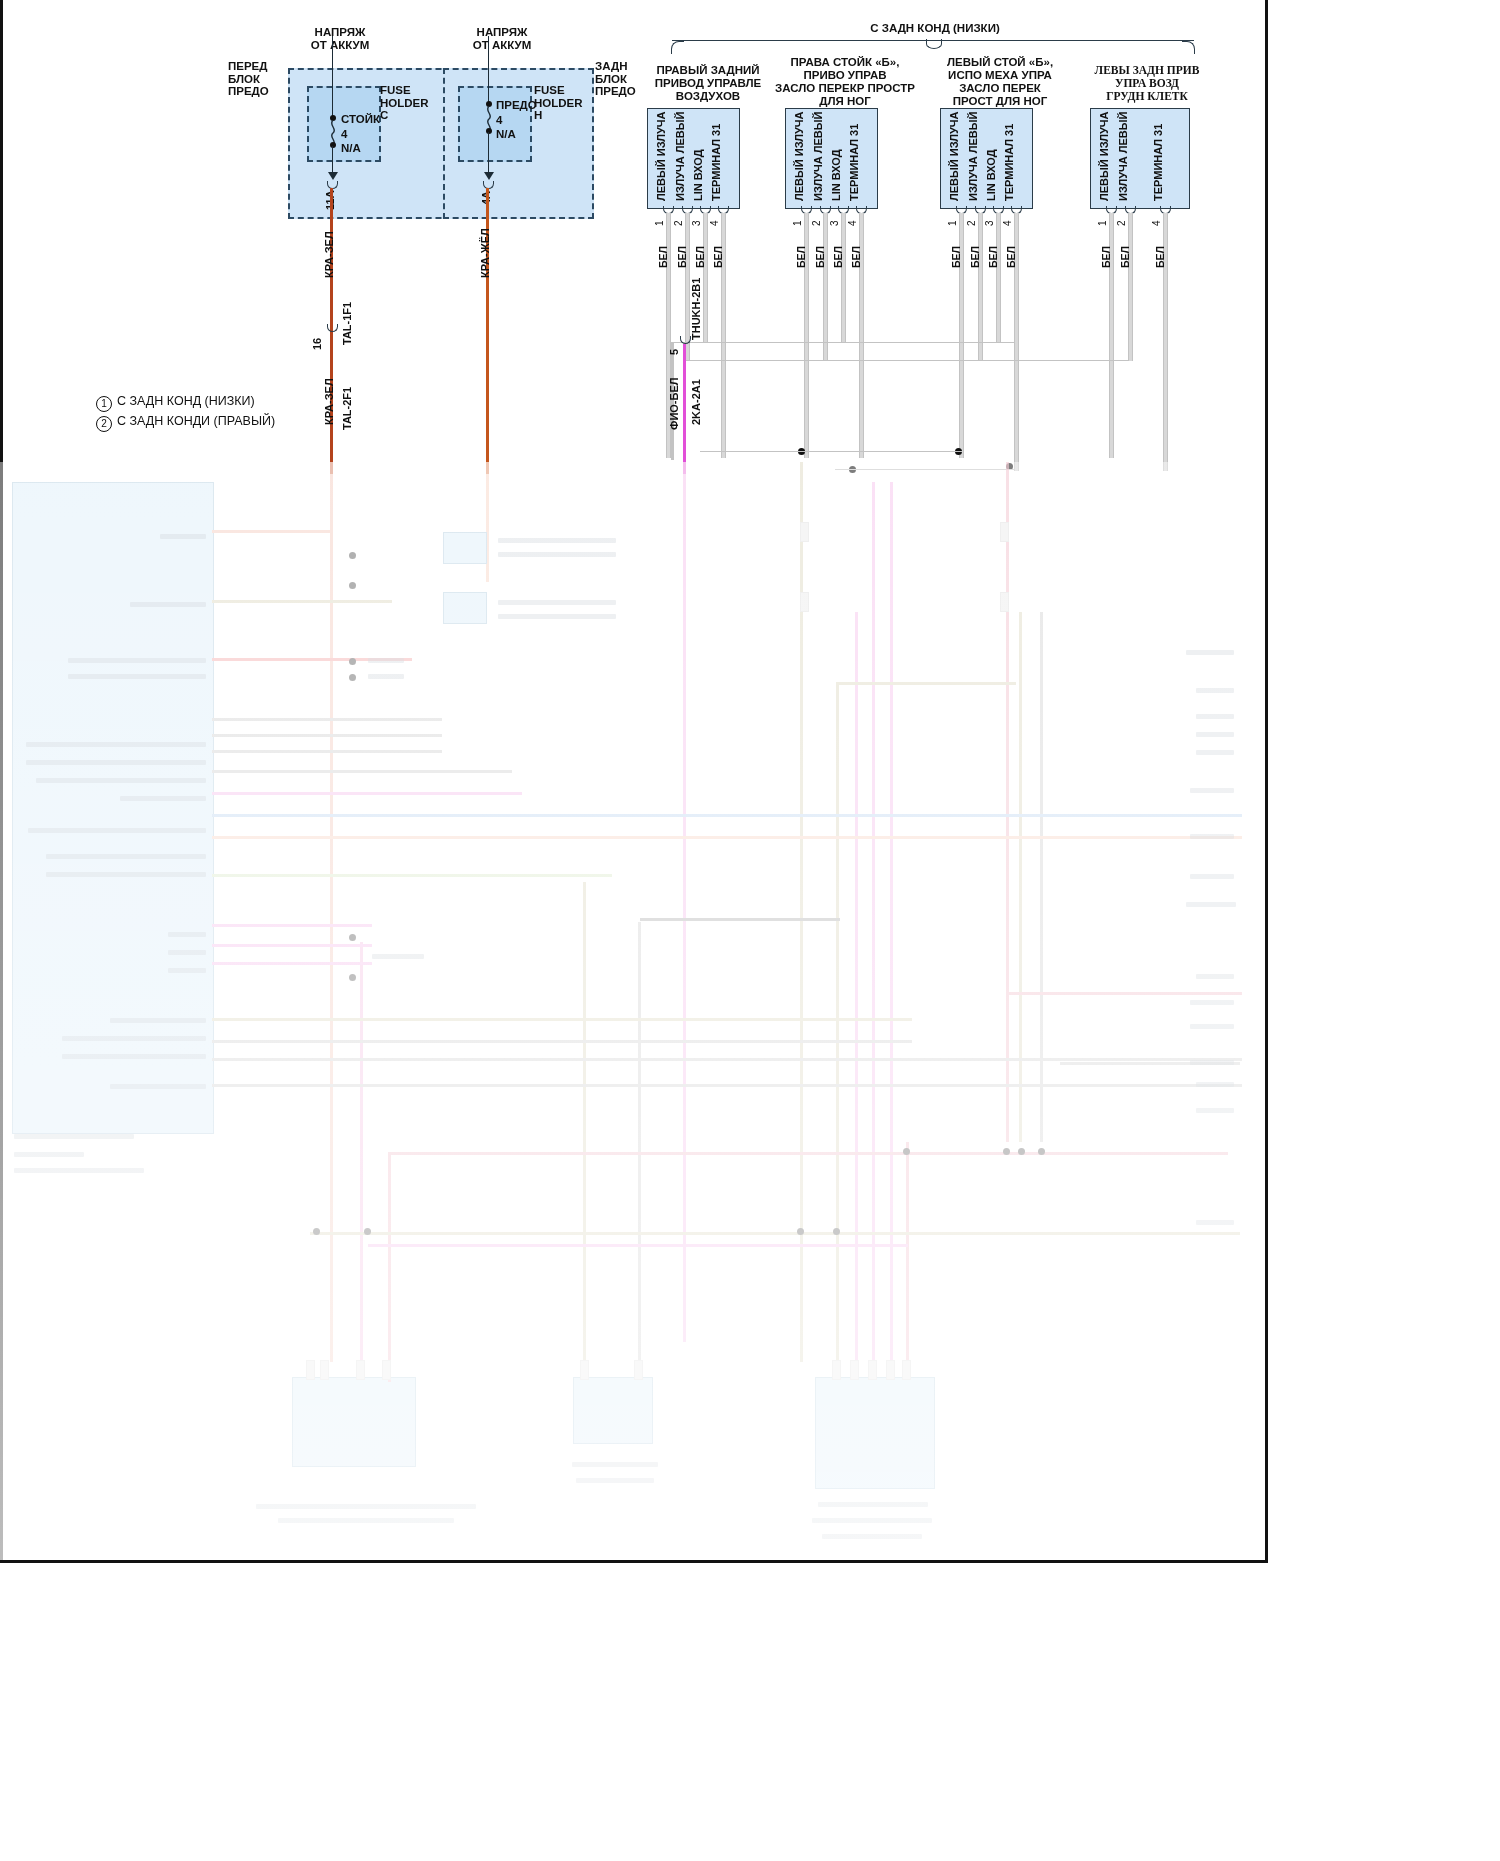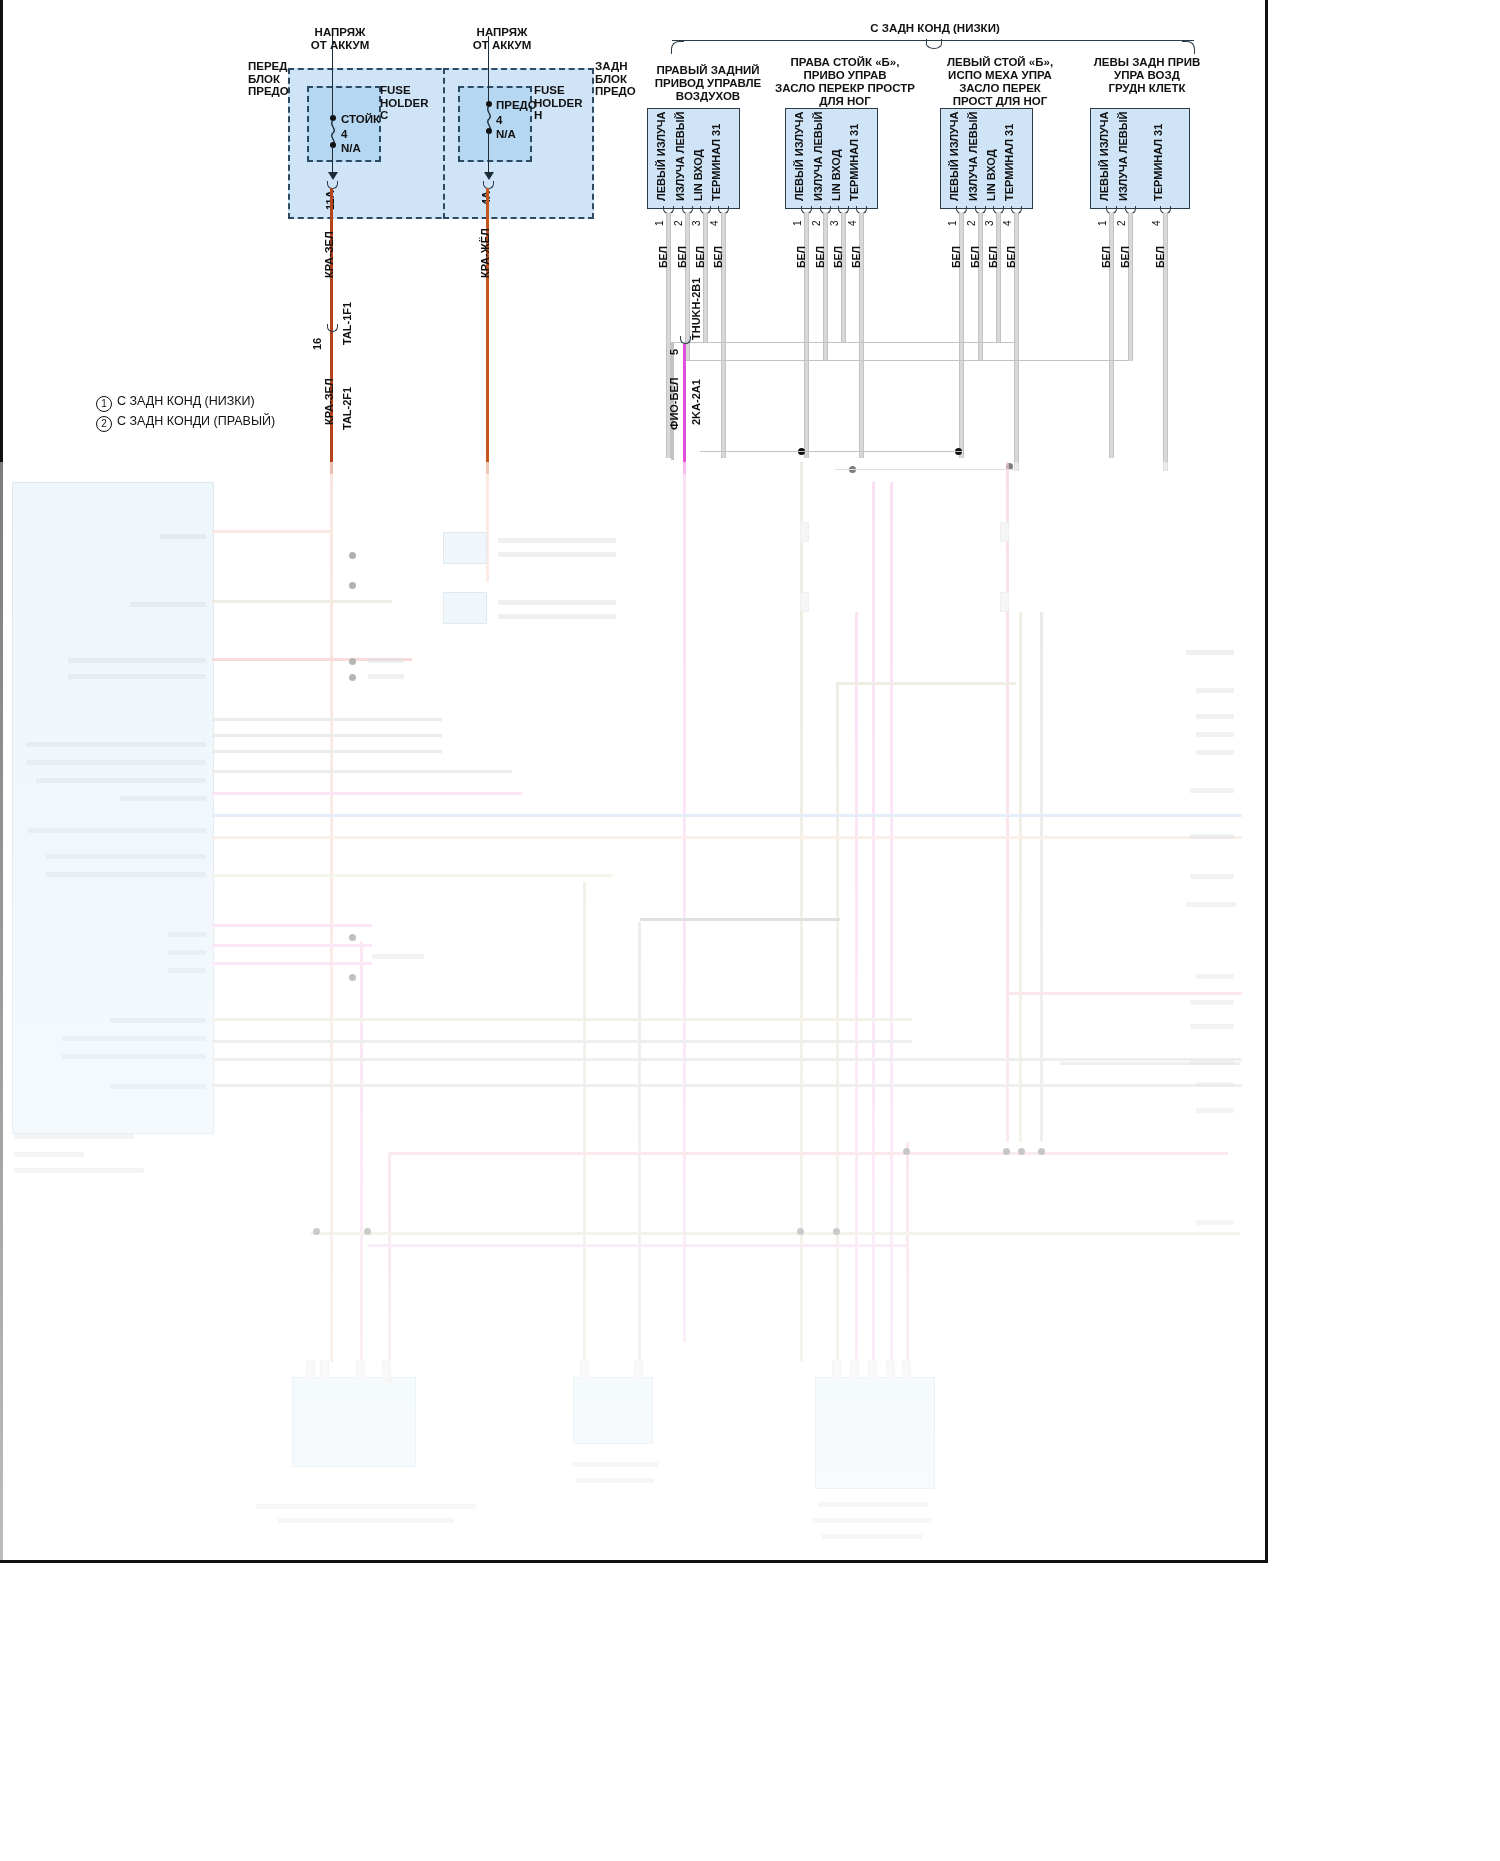--- a/index.html
+++ b/index.html
@@ -68,21 +68,21 @@
 
 <div id="page">
   <div id="sheet">
 
     <div class="t c" style="left:280px;top:26px;width:120px;font-weight:bold;">НАПРЯЖ
 ОТ АККУМ</div>
     <div class="t c" style="left:442px;top:26px;width:120px;font-weight:bold;">НАПРЯЖ
 ОТ АККУМ</div>
 
     <div class="fusebox" style="left:288px;top:68px;width:297px;height:147px;"></div>
-    <div class="t" style="left:248px;top:60px;width:60px;font-weight:bold;">ПЕРЕД
+    <div class="t" style="left:228px;top:60px;width:60px;font-weight:bold;">ПЕРЕД
 БЛОК
 ПРЕДО</div>
     <div class="fuseinner" style="left:307px;top:86px;width:70px;height:72px;"></div>
     <div class="t" style="left:380px;top:84px;width:52px;font-weight:bold;">FUSE
 HOLDER
 C</div>
 
     <div class="vline" style="left:332px;top:36px;height:82px;"></div>
     <div class="dot" style="left:329.5px;top:115px;"></div>
     <svg class="squig" style="left:328px;top:120px;" viewBox="0 0 10 26">
@@ -207,21 +207,21 @@
     <div class="pinnum" style="left:1002px;top:226px;">4</div>
     <div class="pinwire" style="left:959px;top:213px;height:245px;"></div>
     <div class="pinwire" style="left:978px;top:213px;height:148px;"></div>
     <div class="pinwire" style="left:996px;top:213px;height:130px;"></div>
     <div class="pinwire" style="left:1014px;top:213px;height:258px;"></div>
     <div class="wirename" style="left:950px;top:268px;font-weight:bold;">БЕЛ</div>
     <div class="wirename" style="left:969px;top:268px;font-weight:bold;">БЕЛ</div>
     <div class="wirename" style="left:987px;top:268px;font-weight:bold;">БЕЛ</div>
     <div class="wirename" style="left:1005px;top:268px;font-weight:bold;">БЕЛ</div>
 
-    <div class="connlabel" style="left:1062px;top:56px;width:170px;font-weight:bold;white-space:pre;">ЛЕВЫ ЗАДН ПРИВ
+    <div class="connlabel" style="left:1062px;top:64px;width:170px;font-weight:bold;white-space:pre;font-family:Liberation Serif, serif;">ЛЕВЫ ЗАДН ПРИВ
 УПРА ВОЗД
 ГРУДН КЛЕТК</div>
     <div class="conn" style="left:1090px;top:108px;width:98px;height:99px;"></div>
     <div class="vt" style="left:1098px;top:201px;font-weight:bold;">ЛЕВЫЙ ИЗЛУЧА</div>
     <div class="vt" style="left:1117px;top:201px;font-weight:bold;">ИЗЛУЧА ЛЕВЫЙ</div>
     <div class="vt" style="left:1152px;top:201px;font-weight:bold;">ТЕРМИНАЛ 31</div>
     <div class="pincup" style="left:1106px;top:206px;"></div>
     <div class="pincup" style="left:1125px;top:206px;"></div>
     <div class="pincup" style="left:1160px;top:206px;"></div>
     <div class="pinnum" style="left:1097px;top:226px;">1</div>

